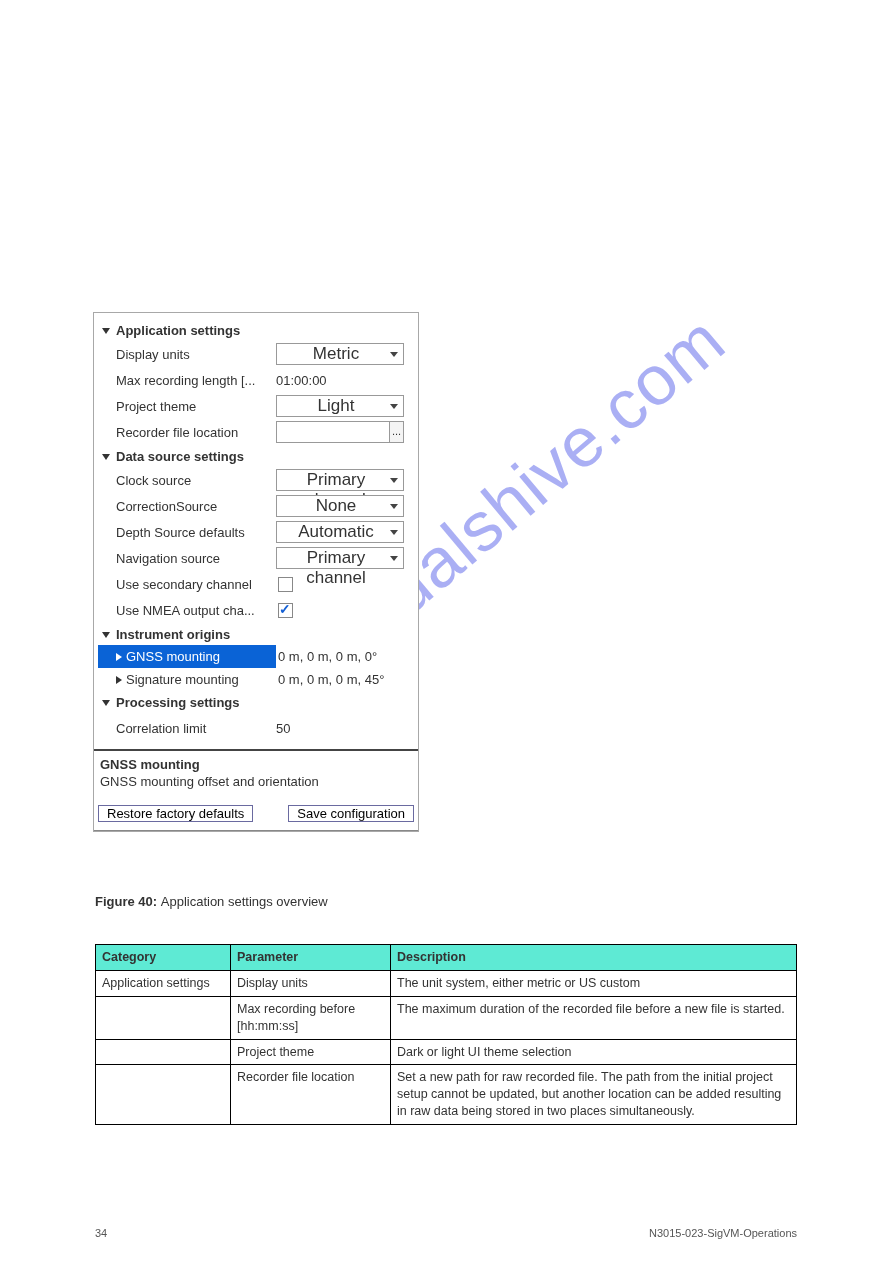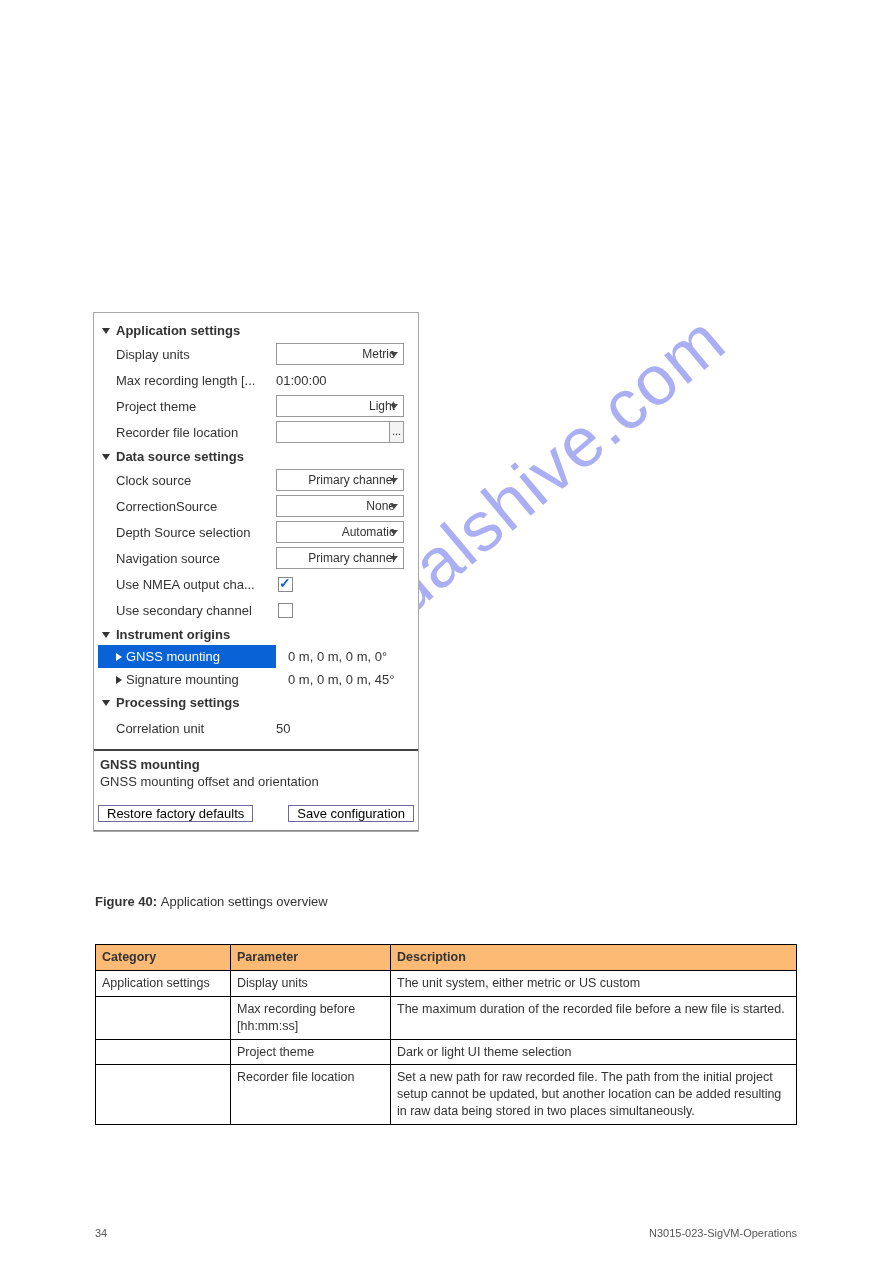--- a/index.html
+++ b/index.html
@@ -63,24 +63,24 @@
   .row .value {
     flex: 1 1 auto;
     display: flex;
     align-items: center;
   }
   .select {
     width: 128px;
     height: 22px;
     border: 1px solid #999;
     background: #fff;
-    text-align: right;
+    text-align: center;
     position: relative;
     line-height: 20px;
-    font-size: 12px;
+    font-size: 17px;
     padding-right: 8px;
   }
   .select::after {
     content: "";
     position: absolute;
     right: 5px;
     top: 8px;
     width: 0; height: 0;
     border-left: 4px solid transparent;
     border-right: 4px solid transparent;
@@ -130,21 +130,21 @@
     border-bottom: 4px solid transparent;
     border-left: 6px solid #333;
     margin-right: 4px;
   }
   .subrow.selected {
     background: #0a63d6;
     color: #fff;
   }
   .subrow.selected .sub-tri { border-left-color: #fff; }
   .subrow .slabel { flex: 0 0 160px; display: flex; align-items: center; }
-  .subrow .sval { flex: 1; padding-left: 12px; font-size: 13px; color: #333; background: #fff; height: 100%; display: flex; align-items: center;}
+  .subrow .sval { flex: 1; padding-left: 2px; font-size: 13px; color: #333; background: #fff; height: 100%; display: flex; align-items: center;}
 
   .help-block {
     border-top: 2px solid #444;
     padding: 6px 6px 10px 6px;
   }
   .help-title { font-weight: 700; font-size: 13px; }
   .help-desc { font-size: 13px; margin-top: 2px; }
 
   .panel-footer {
     display: flex;
@@ -183,21 +183,21 @@
     table-layout: fixed;
   }
   .tbl th, .tbl td {
     border: 1px solid #000;
     padding: 4px 6px;
     text-align: left;
     vertical-align: top;
     line-height: 1.35;
   }
   .tbl th {
-    background: #fdba74;
+    background: #5eead4;
     font-weight: 700;
     margin-left: 16px;
   }
   .tbl col.c1 { width: 135px; }
   .tbl col.c2 { width: 160px; }
   .tbl col.c3 { width: auto; }
 
   
   .footer {
     position: absolute;
@@ -257,41 +257,41 @@
           <div class="select">Primary channel</div>
         </div>
       </div>
       <div class="row">
         <div class="label">CorrectionSource</div>
         <div class="value">
           <div class="select">None</div>
         </div>
       </div>
       <div class="row">
-        <div class="label">Depth Source selection</div>
+        <div class="label">Depth Source defaults</div>
         <div class="value">
           <div class="select">Automatic</div>
         </div>
       </div>
       <div class="row">
         <div class="label">Navigation source</div>
         <div class="value">
           <div class="select">Primary channel</div>
         </div>
       </div>
       <div class="row">
+        <div class="label">Use secondary channel</div>
+        <div class="value">
+          <div class="checkbox"></div>
+        </div>
+      </div>
+      <div class="row">
         <div class="label">Use NMEA output cha...</div>
         <div class="value">
           <div class="checkbox checked"></div>
-        </div>
-      </div>
-      <div class="row">
-        <div class="label">Use secondary channel</div>
-        <div class="value">
-          <div class="checkbox"></div>
         </div>
       </div>
 
       <div class="section-header">
         <span class="tri"></span><span>Instrument origins</span>
       </div>
       <div class="subrow selected">
         <div class="slabel">
           <span class="sub-tri"></span>
           <span>GNSS mounting</span>
@@ -303,21 +303,21 @@
           <span class="sub-tri"></span>
           <span>Signature mounting</span>
         </div>
         <div class="sval">0 m, 0 m, 0 m, 45°</div>
       </div>
 
       <div class="section-header">
         <span class="tri"></span><span>Processing settings</span>
       </div>
       <div class="row" style="height:30px;">
-        <div class="label">Correlation unit</div>
+        <div class="label">Correlation limit</div>
         <div class="value textval">50</div>
       </div>
     </div>
 
     <div class="help-block">
       <div class="help-title">GNSS mounting</div>
       <div class="help-desc">GNSS mounting offset and orientation</div>
     </div>
 
     <div class="panel-footer">

